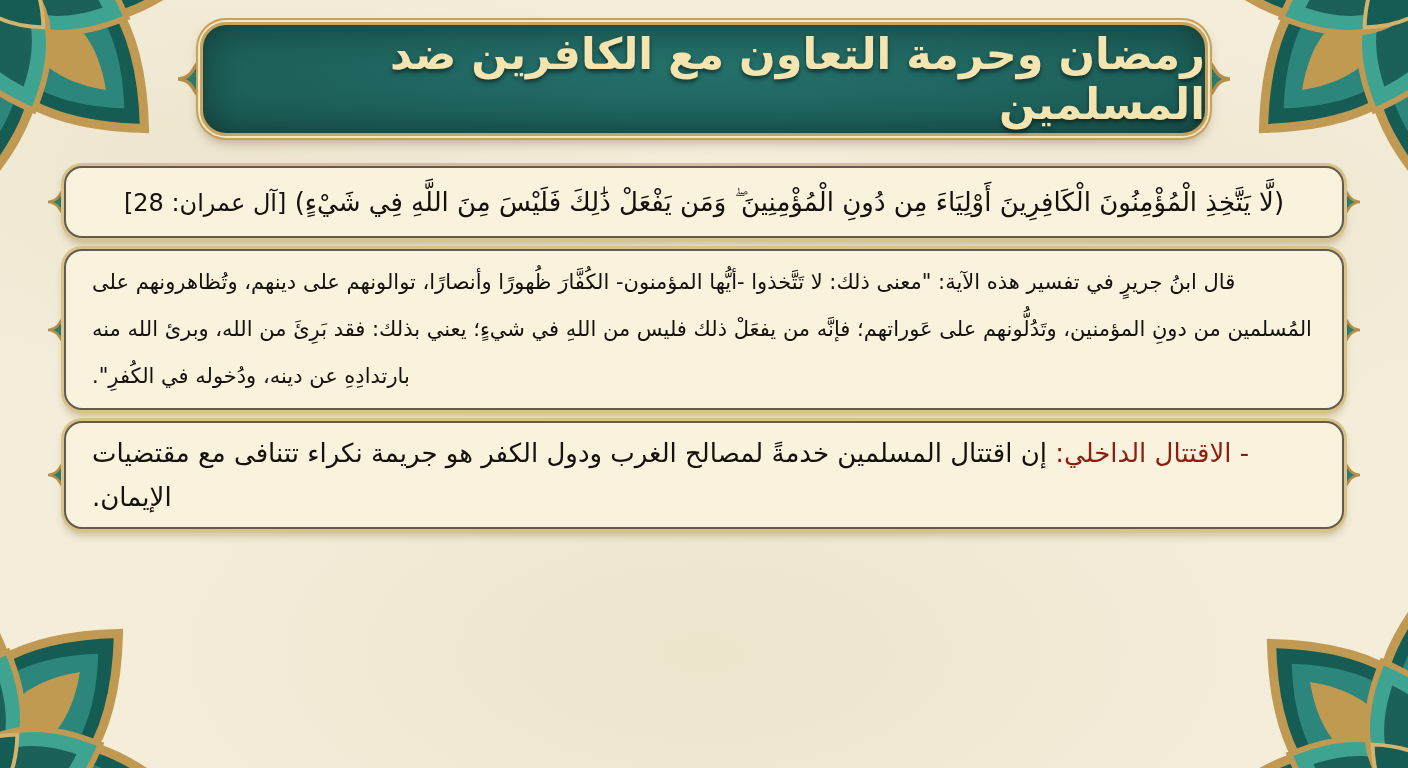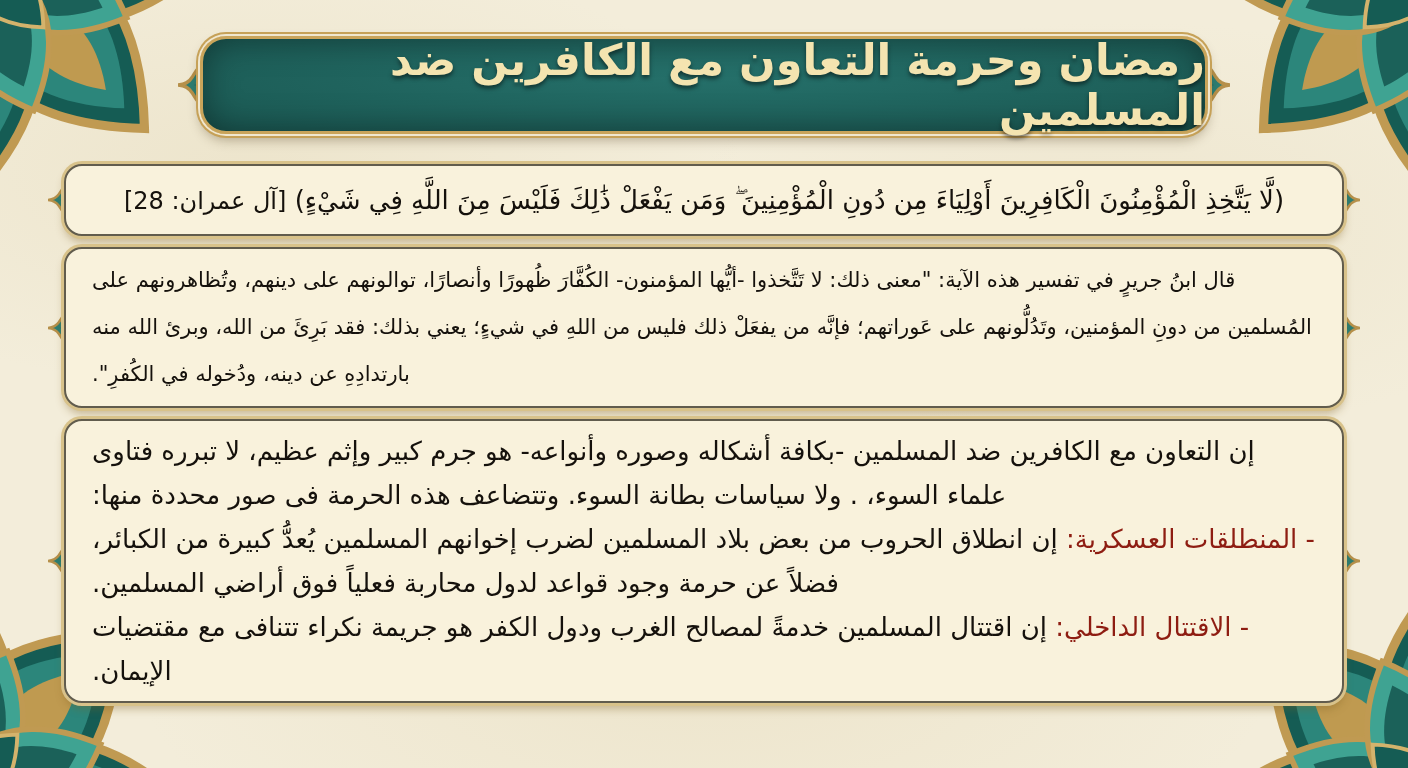--- a/index.html
+++ b/index.html
@@ -13,21 +13,21 @@
     font-family:"DejaVu Sans", sans-serif;
   }
   .page{position:absolute;inset:0;}
   .corner{position:absolute;width:520px;height:520px;z-index:0;pointer-events:none;}
   .c-tl{left:-292px;top:-308px;}
   .c-tr{right:-292px;top:-308px;}
   .c-bl{left:-318px;bottom:-302px;}
   .c-br{right:-300px;bottom:-312px;}
 
   
-  .banner{position:relative;width:1008px;height:98px;margin:36px auto 0;z-index:2;}
+  .banner{position:relative;width:1008px;height:114px;margin:22px auto 0;z-index:2;}
   .finial{position:absolute;top:50%;width:58px;height:100px;}
   .finial-left{left:-22px;transform:translateY(-50%) scaleX(-1);}
   .finial-right{right:-22px;transform:translateY(-50%);}
   .banner-surface{
     position:absolute;inset:0;border-radius:26px;
     background:radial-gradient(120% 160% at 50% 40%, #25706a 0%, #1c5c56 48%, #133f3b 100%);
     border:3px solid #c9a45a;
     box-shadow:0 0 0 2px #f0e7cf, 0 0 0 4px #c6a158, 0 6px 12px rgba(70,50,15,.35),
                inset 0 0 34px rgba(0,0,0,.38);
     display:flex;align-items:center;justify-content:center;
@@ -169,20 +169,18 @@
     </section>
 
     <section class="box-wrap">
       <svg class="side-orn orn-left" viewBox="0 0 44 72">
           <use href="#leaf"></use>
         </svg>
       <svg class="side-orn orn-right" viewBox="0 0 44 72">
           <use href="#leaf"></use>
         </svg>
       <div class="box-surface">
-        <p class="ruling-text">إن التعاون مع الكافرين ضد المسلمين -بكافة أشكاله وصوره وأنواعه- هو جرم كبير وإثم عظيم، لا تبرره فتاوى علماء السوء، . ولا سياسات بطانة السوء. وتتضاعف هذه الحرمة فى صور محددة منها:</p>
-        <p class="ruling-text"><span class="red-label">- المنطلقات العسكرية:</span><span> إن انطلاق الحروب من بعض بلاد المسلمين لضرب إخوانهم المسلمين يُعدُّ كبيرة من الكبائر، فضلاً عن حرمة وجود قواعد لدول محاربة فعلياً فوق أراضي المسلمين.</span></p>
         <p class="ruling-text"><span class="red-label">- الاقتتال الداخلي:</span><span> إن اقتتال المسلمين خدمةً لمصالح الغرب ودول الكفر هو جريمة نكراء تتنافى مع مقتضيات الإيمان.</span></p>
       </div>
     </section>
 
   </main>
 </div>
 
 </body></html>

